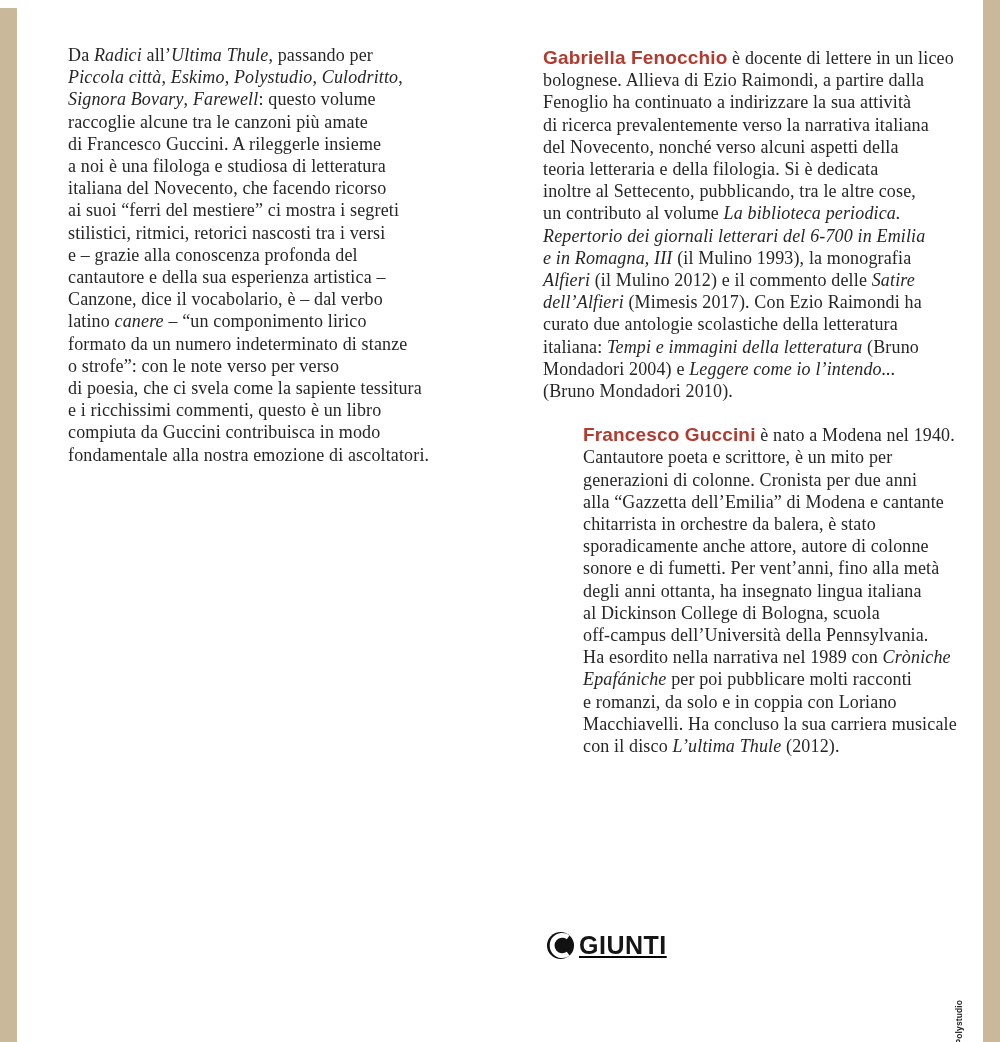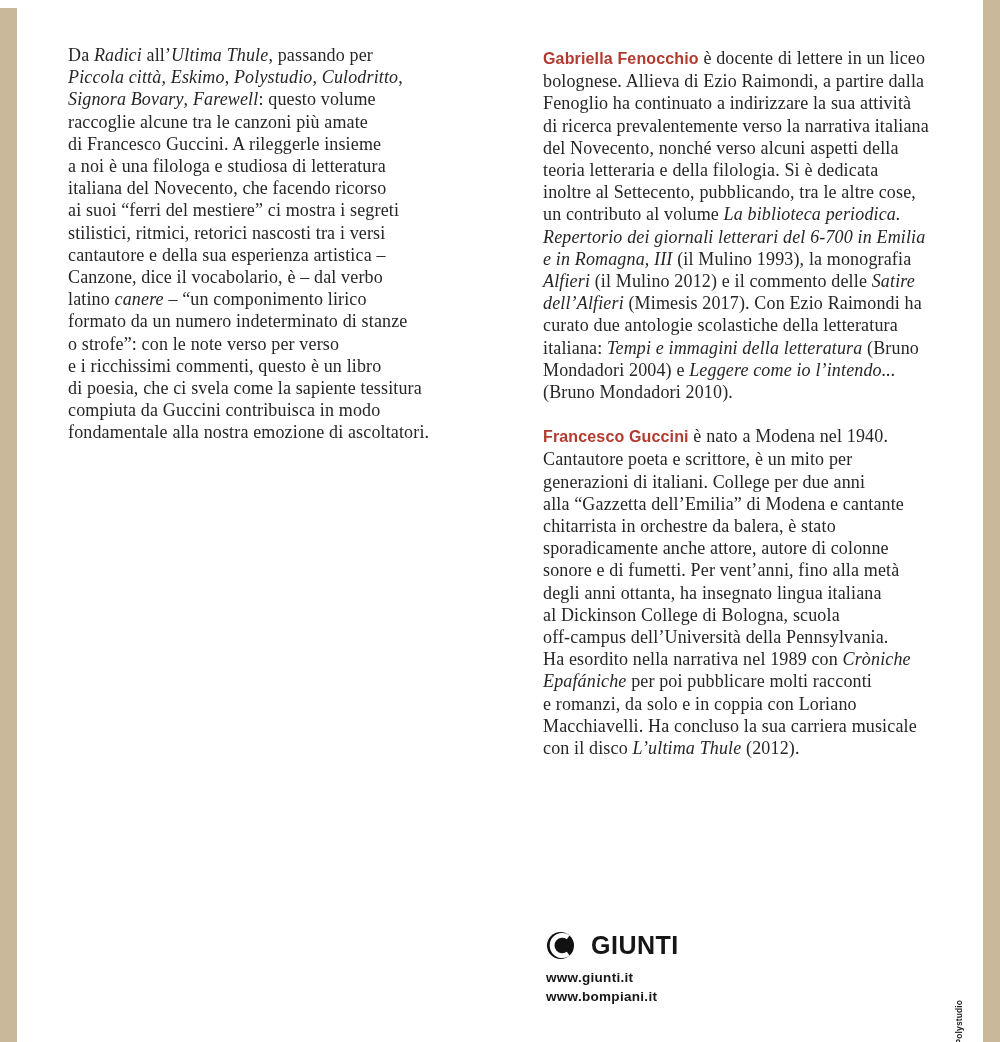--- a/index.html
+++ b/index.html
@@ -8,36 +8,36 @@
     font-family:"Liberation Serif", serif;
   }
   .edge-strip{position:absolute;width:17px;background:#c9b89a;}
   .edge-strip.left{left:0;top:8px;bottom:0;}
   .edge-strip.right{right:0;top:0;bottom:0;}
 
   .col{position:absolute;}
   .col-left{left:68px;top:44px;width:440px;}
   .col-right{left:543px;top:47px;width:430px;}
 
-  .para + .para{margin-top:22px;}
+  .para + .para{margin-top:22px;margin-left:40px;}
 
   .tline{
     white-space:nowrap;
     font-size:18px;line-height:22.2px;
     color:#262626;letter-spacing:0.15px;
   }
   .tline .it{font-style:italic;}
   .tline .name{
     font-family:"Liberation Sans", sans-serif;
     font-weight:700;font-style:normal;
-    color:#b23a2f;font-size:16px;
+    color:#b23a2f;font-size:19px;
   }
 
   .footer-block{position:absolute;left:546px;top:931px;}
-  .logo-row{display:flex;align-items:flex-end;gap:16px;}
+  .logo-row{display:flex;align-items:flex-end;gap:4px;text-decoration:underline;}
   .wordmark{
     font-family:"Liberation Sans", sans-serif;font-weight:700;
     font-size:25px;letter-spacing:0.5px;color:#161616;
   }
   .links{margin-top:9px;}
   .link-line{
     font-family:"Liberation Sans", sans-serif;font-weight:700;
     font-size:13.5px;line-height:18.5px;color:#161616;letter-spacing:0.3px;
   }
 
@@ -59,27 +59,28 @@
   <div class="para">
       <div class="tline"><span>Da </span><span class="it">Radici</span><span> all’</span><span class="it">Ultima Thule</span><span>, passando per</span></div>
       <div class="tline"><span class="it">Piccola città</span><span>, </span><span class="it">Eskimo</span><span>, </span><span class="it">Polystudio</span><span>, </span><span class="it">Culodritto</span><span>,</span></div>
       <div class="tline"><span class="it">Signora Bovary</span><span>, </span><span class="it">Farewell</span><span>: questo volume</span></div>
       <div class="tline"><span>raccoglie alcune tra le canzoni più amate</span></div>
       <div class="tline"><span>di Francesco Guccini. A rileggerle insieme</span></div>
       <div class="tline"><span>a noi è una filologa e studiosa di letteratura</span></div>
       <div class="tline"><span>italiana del Novecento, che facendo ricorso</span></div>
       <div class="tline"><span>ai suoi “ferri del mestiere” ci mostra i segreti</span></div>
       <div class="tline"><span>stilistici, ritmici, retorici nascosti tra i versi</span></div>
+      <div class="tline"><span>e – grazie alla conoscenza profonda del</span></div>
       <div class="tline"><span>cantautore e della sua esperienza artistica –</span></div>
       <div class="tline"><span>Canzone, dice il vocabolario, è – dal verbo</span></div>
       <div class="tline"><span>latino </span><span class="it">canere</span><span> – “un componimento lirico</span></div>
       <div class="tline"><span>formato da un numero indeterminato di stanze</span></div>
       <div class="tline"><span>o strofe”: con le note verso per verso</span></div>
+      <div class="tline"><span>di poesia, che ci svela come la sapiente tessitura</span></div>
       <div class="tline"><span>e i ricchissimi commenti, questo è un libro</span></div>
-      <div class="tline"><span>di poesia, che ci svela come la sapiente tessitura</span></div>
       <div class="tline"><span>compiuta da Guccini contribuisca in modo</span></div>
       <div class="tline"><span>fondamentale alla nostra emozione di ascoltatori.</span></div>
     </div>
 </div>
 
 <div class="col col-right">
   <div class="para">
       <div class="tline"><span class="name">Gabriella Fenocchio</span><span> è docente di lettere in un liceo</span></div>
       <div class="tline"><span>bolognese. Allieva di Ezio Raimondi, a partire dalla</span></div>
       <div class="tline"><span>Fenoglio ha continuato a indirizzare la sua attività</span></div>
@@ -93,21 +94,21 @@
       <div class="tline"><span class="it">Alfieri</span><span> (il Mulino 2012) e il commento delle </span><span class="it">Satire</span></div>
       <div class="tline"><span class="it">dell’Alfieri</span><span> (Mimesis 2017). Con Ezio Raimondi ha</span></div>
       <div class="tline"><span>curato due antologie scolastiche della letteratura</span></div>
       <div class="tline"><span>italiana: </span><span class="it">Tempi e immagini della letteratura</span><span> (Bruno</span></div>
       <div class="tline"><span>Mondadori 2004) e </span><span class="it">Leggere come io l’intendo...</span></div>
       <div class="tline"><span>(Bruno Mondadori 2010).</span></div>
     </div>
   <div class="para">
       <div class="tline"><span class="name">Francesco Guccini</span><span> è nato a Modena nel 1940.</span></div>
       <div class="tline"><span>Cantautore poeta e scrittore, è un mito per</span></div>
-      <div class="tline"><span>generazioni di italiani. College per due anni</span></div>
+      <div class="tline"><span>generazioni di colonne. Cronista per due anni</span></div>
       <div class="tline"><span>alla “Gazzetta dell’Emilia” di Modena e cantante</span></div>
       <div class="tline"><span>chitarrista in orchestre da balera, è stato</span></div>
       <div class="tline"><span>sporadicamente anche attore, autore di colonne</span></div>
       <div class="tline"><span>sonore e di fumetti. Per vent’anni, fino alla metà</span></div>
       <div class="tline"><span>degli anni ottanta, ha insegnato lingua italiana</span></div>
       <div class="tline"><span>al Dickinson College di Bologna, scuola</span></div>
       <div class="tline"><span>off-campus dell’Università della Pennsylvania.</span></div>
       <div class="tline"><span>Ha esordito nella narrativa nel 1989 con </span><span class="it">Cròniche</span></div>
       <div class="tline"><span class="it">Epafániche</span><span> per poi pubblicare molti racconti</span></div>
       <div class="tline"><span>e romanzi, da solo e in coppia con Loriano</span></div>
@@ -117,19 +118,15 @@
 </div>
 
 <div class="footer-block">
   <div class="logo-row">
     <svg width="29" height="29" viewBox="0 0 30 30" aria-hidden="true">
       <circle cx="15" cy="15" r="14" fill="#111111"></circle>
       <path d="M 23 6.5 A 10.5 10.5 0 1 0 23 23.5" fill="none" stroke="#ffffff" stroke-width="5"></path>
     </svg>
     <span class="wordmark">GIUNTI</span>
   </div>
-  <div class="links">
-    <div class="link-line">www.giunti.it</div>
-    <div class="link-line">www.bompiani.it</div>
-  </div>
 </div>
 
 <div class="vertical-credit">Progetto grafico e illustrazione (Hommage a Guccini): Polystudio</div>
 
 </body></html>

